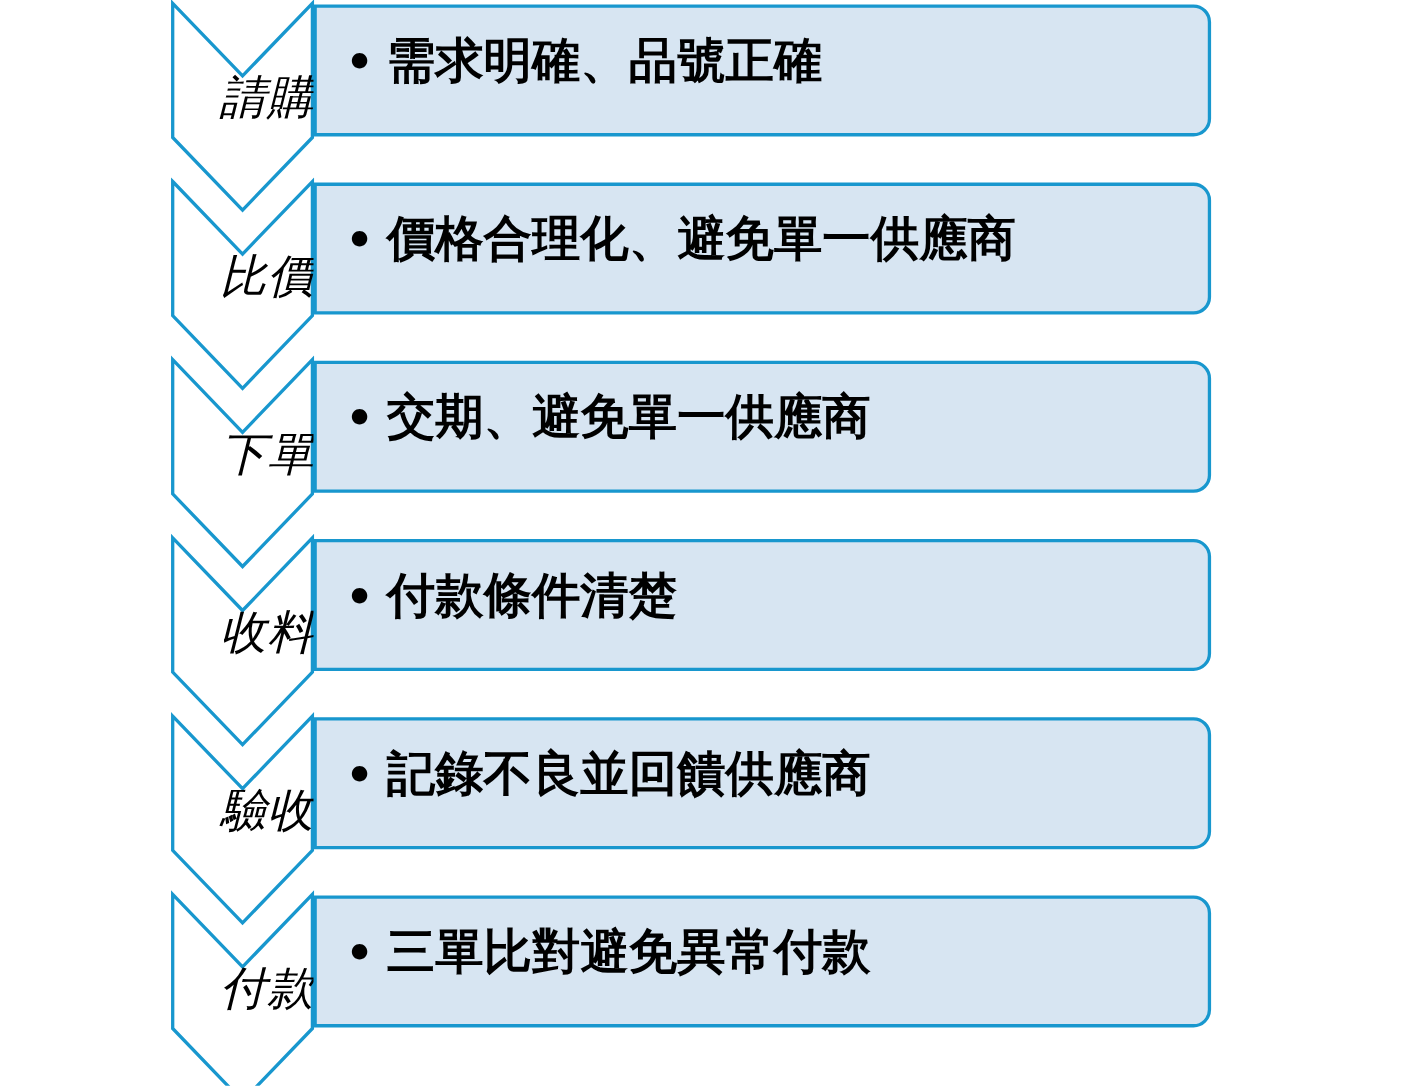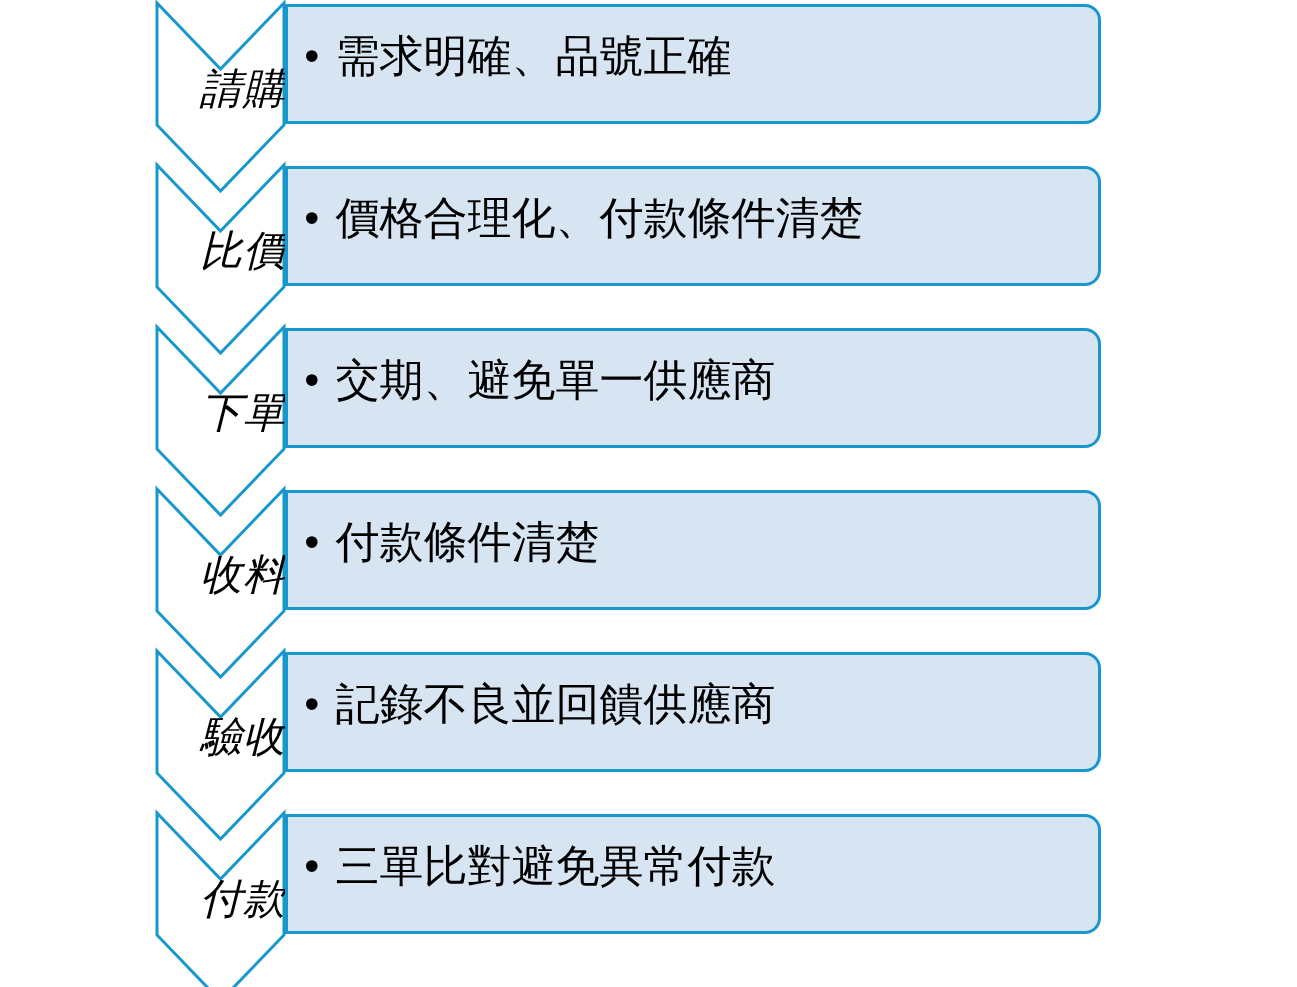--- a/index.html
+++ b/index.html
@@ -51,24 +51,25 @@
     position: absolute;
     left: 285px;
     top: 4px;
     width: 810px;
     height: 114px;
     background: #D7E5F2;
     border: 3px solid #1897CE;
     border-radius: 0 16px 16px 0;
   }
   .box-text {
-    padding: 24px 18px 0 12px;
+    padding: 24px 18px 0 26px;
     font-size: 44px;
     line-height: 1.15;
     white-space: nowrap;
+    font-weight: bold;
   }
   .bullet {
     font-size: 40px;
     margin-right: 12px;
   }
 </style>
 </head>
 <body>
 
 <div class="diagram">
@@ -82,21 +83,21 @@
       <div class="box-text"><span class="bullet">•</span><span>需求明確、品號正確</span></div>
     </div>
   </div>
 
   <div class="step" style="top:162px">
     <svg class="chevron" width="131" height="192" viewBox="0 0 131 192" aria-hidden="true">
       <path class="chev-path" d="M2,2 L65.5,68 L129,2 L129,124 L65.5,190 L2,124 Z"></path>
     </svg>
     <div class="chev-label">比價</div>
     <div class="box">
-      <div class="box-text"><span class="bullet">•</span><span>價格合理化、付款條件清楚</span></div>
+      <div class="box-text"><span class="bullet">•</span><span>價格合理化、避免單一供應商</span></div>
     </div>
   </div>
 
   <div class="step" style="top:324px">
     <svg class="chevron" width="131" height="192" viewBox="0 0 131 192" aria-hidden="true">
       <path class="chev-path" d="M2,2 L65.5,68 L129,2 L129,124 L65.5,190 L2,124 Z"></path>
     </svg>
     <div class="chev-label">下單</div>
     <div class="box">
       <div class="box-text"><span class="bullet">•</span><span>交期、避免單一供應商</span></div>

